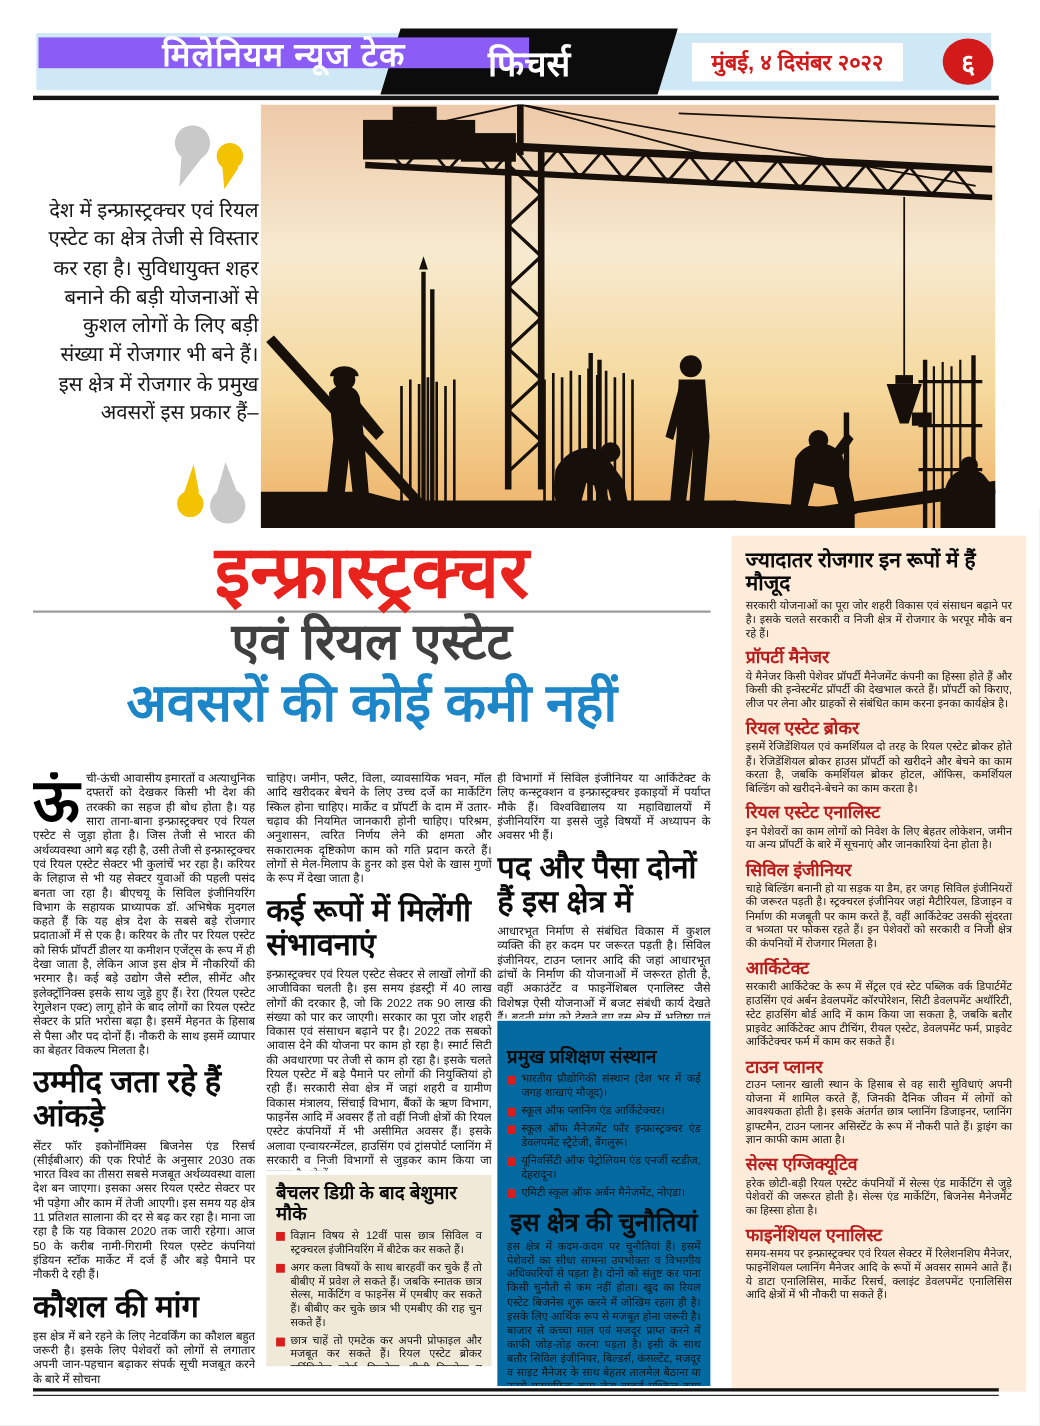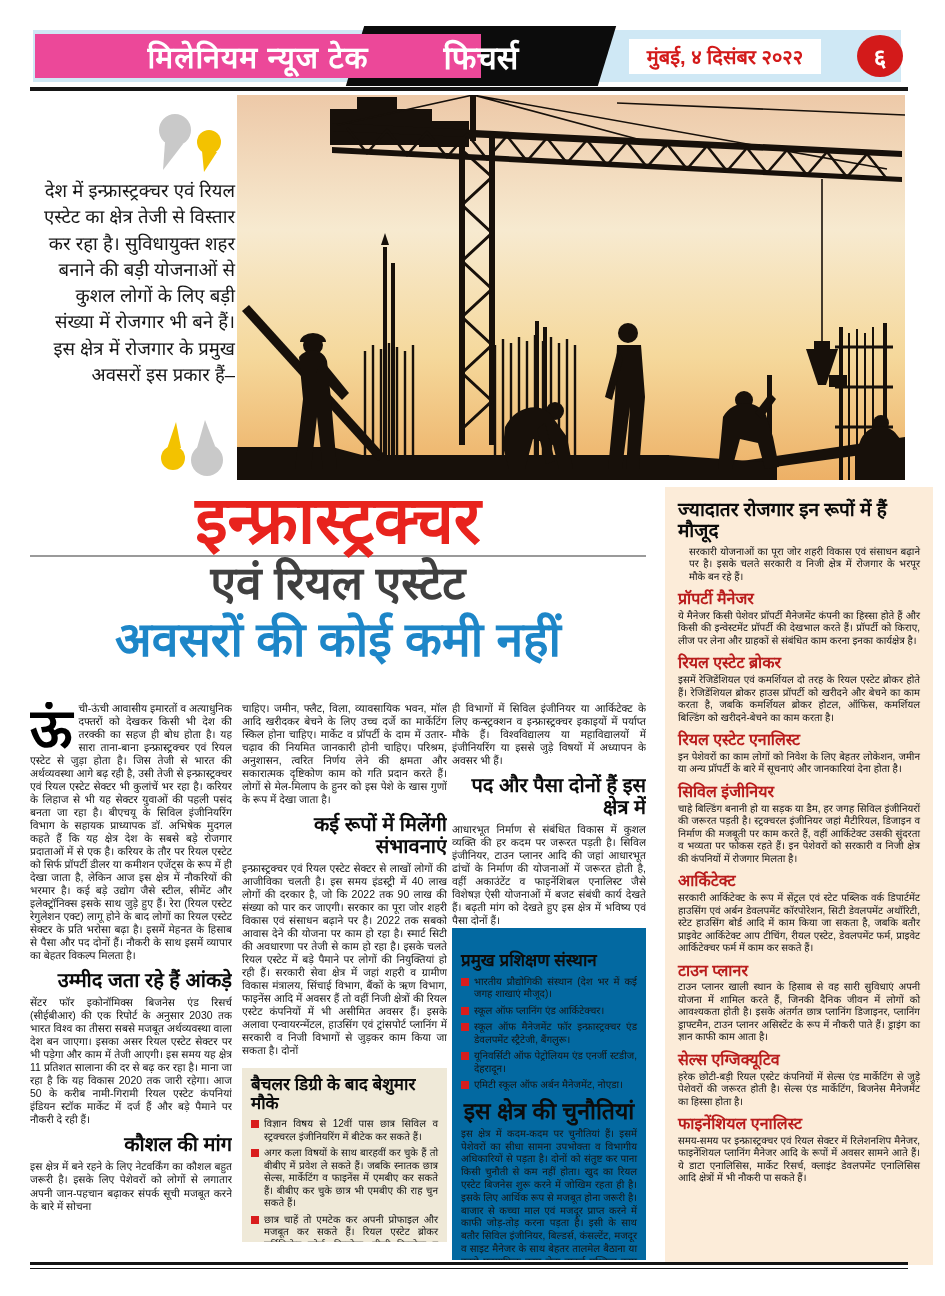--- a/index.html
+++ b/index.html
@@ -1,20 +1,20 @@
 <!DOCTYPE html>
 <html><head>
 <meta charset="utf-8">
 <style>
   html,body{margin:0;padding:0;background:#e9e9e9;font-family:"Liberation Sans","DejaVu Sans",sans-serif;}
   #page{position:relative;width:945px;height:1296px;background:#ffffff;margin:0 auto;overflow:hidden;}
 
   
   #band{position:absolute;left:33px;top:30px;width:868px;height:52px;background:#cfe8f5;}
-  #masthead{position:absolute;left:2px;top:4px;width:446px;height:44px;background:#ec4899;color:#fff;
+  #masthead{position:absolute;left:2px;top:4px;width:446px;height:28px;background:#8b5cf6;color:#fff;
             font-size:30px;font-weight:bold;display:flex;align-items:center;justify-content:center;letter-spacing:1px;}
   #section-flag{position:absolute;left:322px;top:-4px;width:252px;height:60px;background:#0c0c0c;transform:skewX(-17deg);}
   #section-label{position:absolute;left:322px;top:0px;width:252px;height:52px;color:#fff;font-size:32px;font-weight:bold;
                  display:flex;align-items:center;justify-content:center;}
   #datebox{position:absolute;left:596px;top:9px;width:192px;height:35px;background:#fff;color:#d31a1a;
            font-size:20px;font-weight:bold;display:flex;align-items:center;justify-content:center;}
   #pagecircle{position:absolute;left:824px;top:5px;width:46px;height:42px;background:#d31a1a;border-radius:50%;
               color:#fff;font-size:24px;font-weight:bold;display:flex;align-items:center;justify-content:center;}
   #header-rule{position:absolute;left:30px;top:87px;width:878px;height:4px;background:#161616;}
 
@@ -37,21 +37,21 @@
   #hl1{font-size:66px;font-weight:800;color:#e8231d;line-height:1.0;}
   #hl2{font-size:46px;font-weight:700;color:#404040;line-height:1.15;margin-top:4px;}
   #hl3{font-size:48px;font-weight:800;color:#1d86c8;line-height:1.1;margin-top:4px;}
 
   
   .col{position:absolute;top:702px;height:558px;overflow:hidden;font-size:10.5px;line-height:1.24;color:#141414;text-align:justify;}
   #col1{left:30px;width:202px;}
   #col2{left:242px;width:205px;}
   #col3{left:452px;width:194px;}
   .col p{margin:0 0 5px 0;}
-  .xhead{font-size:20px;font-weight:bold;text-align:right;color:#0c0c0c;margin:7px 0 5px 0;line-height:1.1;}
+  .xhead{font-size:28px;font-weight:bold;text-align:left;color:#0c0c0c;margin:7px 0 5px 0;line-height:1.1;}
   #dropcap{float:left;font-size:54px;line-height:0.85;padding:4px 6px 0 0;color:#000;font-weight:bold;}
 
   .flow-clip{overflow:hidden;}
   #col2-flow{height:362px;}
   #col3-flow{height:224px;}
 
   
   #bachelor-box{position:absolute;left:0;top:366px;width:100%;height:174px;background:#efe9d8;box-sizing:border-box;
                 padding:8px 9px;overflow:hidden;}
   #bachelor-box h2{margin:0 0 5px 0;font-size:17px;line-height:1.1;color:#0c0c0c;text-align:left;}
@@ -62,21 +62,21 @@
   #training-box{position:absolute;left:0;top:226px;width:100%;height:396px;background:#0369a1;box-sizing:border-box;
                 padding:24px 9px;overflow:hidden;}
   #training-box h2{margin:0 0 5px 0;font-size:17px;line-height:1.1;color:#0c0c0c;text-align:left;}
   #challenges-head{font-size:23px;font-weight:bold;text-align:center;margin:7px 0 5px 0;color:#0c0c0c;line-height:1.05;}
   #challenges-text{font-size:10px;line-height:1.28;text-align:justify;margin:0;}
 
   
   #sidebar{position:absolute;left:665px;top:487px;width:268px;height:778px;background:#fcecd9;box-sizing:border-box;
            padding:12px 13px;overflow:hidden;color:#141414;}
   #sidebar-title{font-size:19px;font-weight:bold;line-height:1.12;margin:0 0 4px 0;color:#0b0b0b;}
-  #sidebar-intro{font-size:10px;line-height:1.25;text-align:justify;margin:0 0 2px 11px;}
+  #sidebar-intro{font-size:10px;line-height:1.25;text-align:justify;margin:0 0 2px 0;}
   .job h3{font-size:16px;font-weight:bold;margin:8px 0 2px 0;line-height:1.05;color:#b91c1c;}
   .job p{font-size:10px;line-height:1.25;text-align:justify;margin:0;}
 
   
   #bottom-rule-1{position:absolute;left:30px;top:1262px;width:878px;height:3px;background:#141414;}
   #bottom-rule-2{position:absolute;left:30px;top:1268px;width:878px;height:1px;background:#141414;}
 </style>
 </head>
 <body>
 

